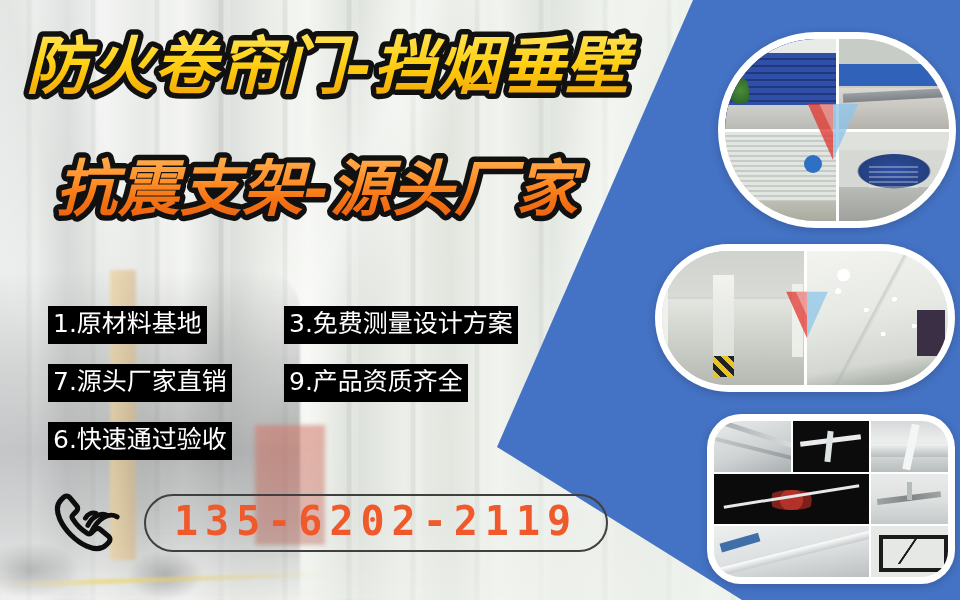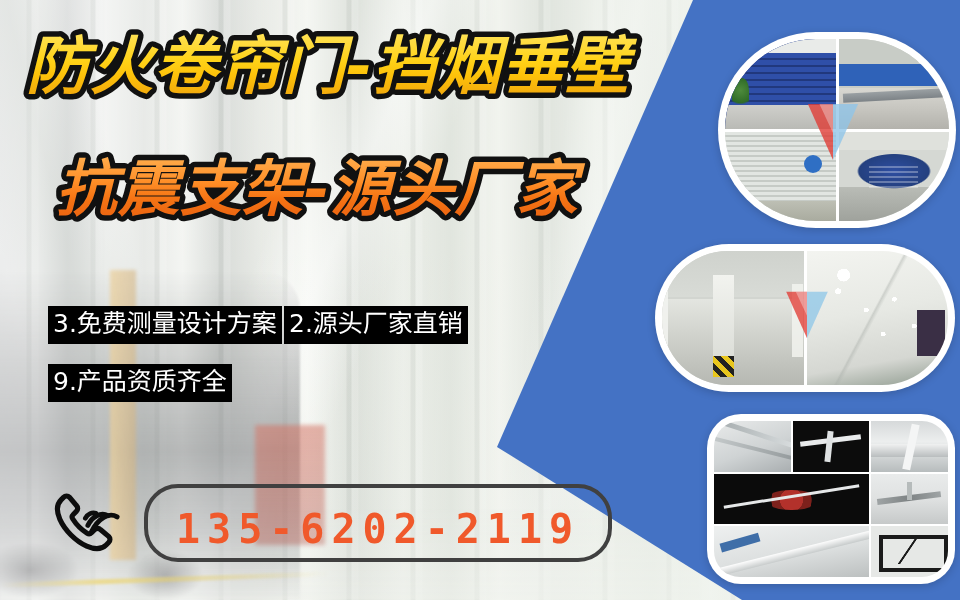--- a/index.html
+++ b/index.html
@@ -139,23 +139,23 @@
   
   .phone-row{
     position:absolute;
     left:44px; bottom:38px;
     display:flex;
     align-items:center;
     gap:22px;
   }
   .phone-icon{width:78px;height:78px;flex:0 0 auto;}
   .phone-pill{
-    border:4px solid #404040;
+    border:2px solid #404040;
     border-radius:34px;
-    padding:20px 28px 8px 28px;
+    padding:4px 28px 8px 28px;
     background:transparent;
     display:flex;align-items:center;
   }
   .phone-num{
     color:#f0592b;
     font-size:40px;
     font-weight:700;
     letter-spacing:7px;
     font-family:"DejaVu Sans Mono","Liberation Mono",monospace;
     line-height:1.05;
@@ -404,23 +404,25 @@
           <stop offset="64%" stop-color="#f57414"></stop>
           <stop offset="100%" stop-color="#e85f10"></stop>
         </linearGradient>
       </defs>
       <text x="4" y="60" font-family="DejaVu Sans, Liberation Sans, sans-serif" font-size="61" font-weight="bold" font-style="italic" letter-spacing="1" stroke="#111111" stroke-width="11" stroke-linejoin="round" fill="none">抗震支架-源头厂家</text>
       <text x="4" y="60" font-family="DejaVu Sans, Liberation Sans, sans-serif" font-size="61" font-weight="bold" font-style="italic" letter-spacing="1" fill="url(#g2)">抗震支架-源头厂家</text>
     </svg>
   </div>
 
   <div class="features">
+    <span class="feat">1.原材料基地</span>
     <span class="feat">3.免费测量设计方案</span>
-    <span class="feat">2.源头厂家直销</span>
+    <span class="feat">7.源头厂家直销</span>
     <span class="feat">9.产品资质齐全</span>
+    <span class="feat">6.快速通过验收</span>
   </div>
 
   <div class="phone-row">
     <svg class="phone-icon" viewBox="0 0 64 64">
       <path d="M14 13 C10 17 10 22 13 29 C17 38 26 47 35 51 C42 54 47 54 51 50 L53 48 C54.5 46.5 54.5 44.5 53 43 L46.5 37.5 C45 36 43 36 41.5 37.5 L39 40 C38 41 36.6 41.2 35.5 40.5 C31.5 38 26 32.5 23.5 28.5 C22.8 27.4 23 26 24 25 L26.5 22.5 C28 21 28 19 26.5 17.5 L21 11 C19.5 9.5 17.5 9.5 16 11 Z" fill="none" stroke="#0d0d0d" stroke-width="4.2" stroke-linejoin="round" stroke-linecap="round"></path>
       <path d="M34 28 C36 24.5 39.5 23 42.5 24" fill="none" stroke="#0d0d0d" stroke-width="4" stroke-linecap="round"></path>
       <path d="M36 34 C40 26 47 23 52.5 26" fill="none" stroke="#0d0d0d" stroke-width="4" stroke-linecap="round"></path>
       <path d="M38.5 40 C44.5 27.5 53.5 23 60 27" fill="none" stroke="#0d0d0d" stroke-width="4" stroke-linecap="round"></path>
     </svg>
     <div class="phone-pill">

